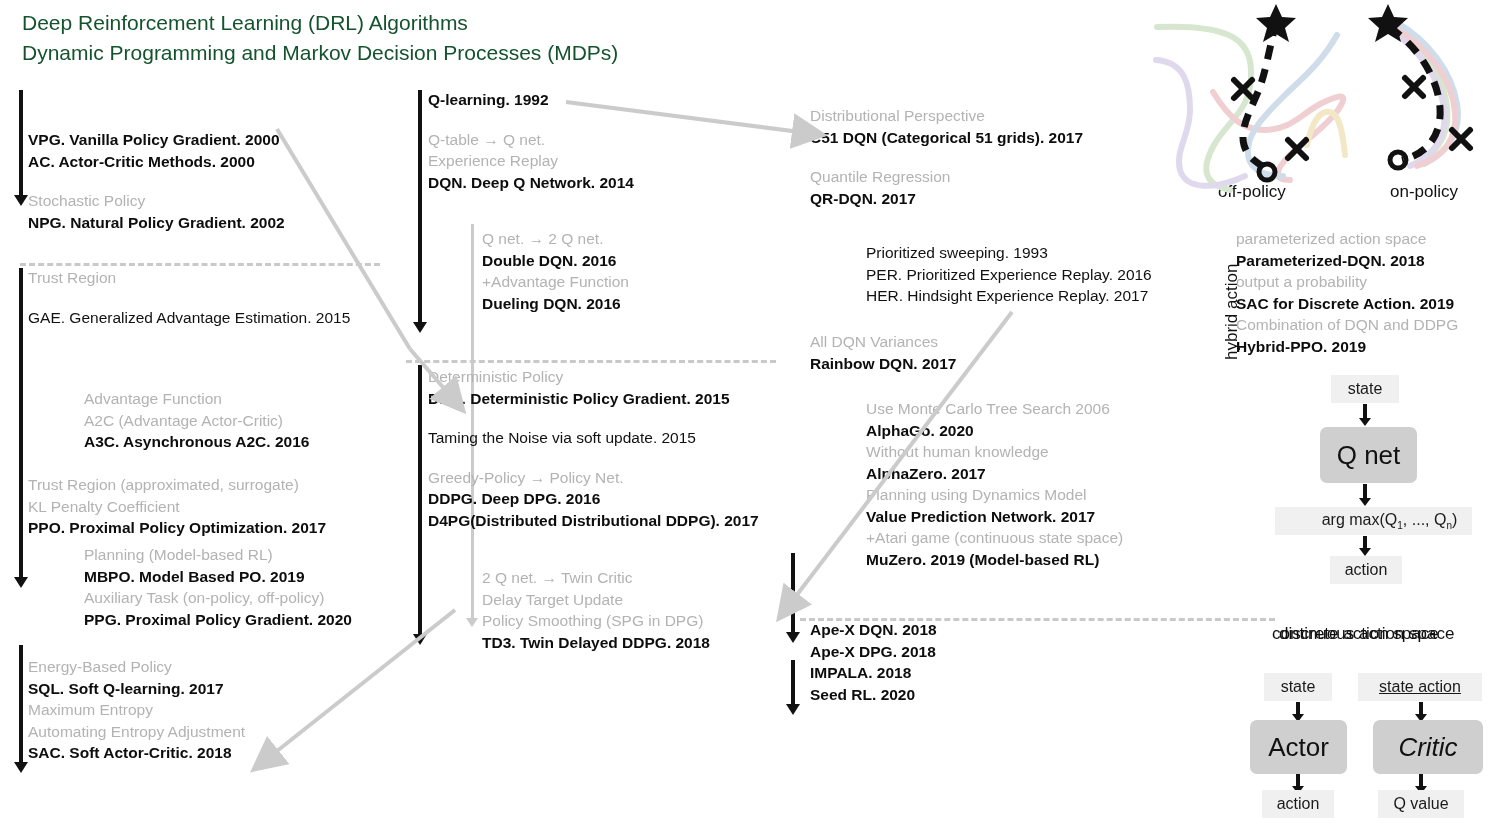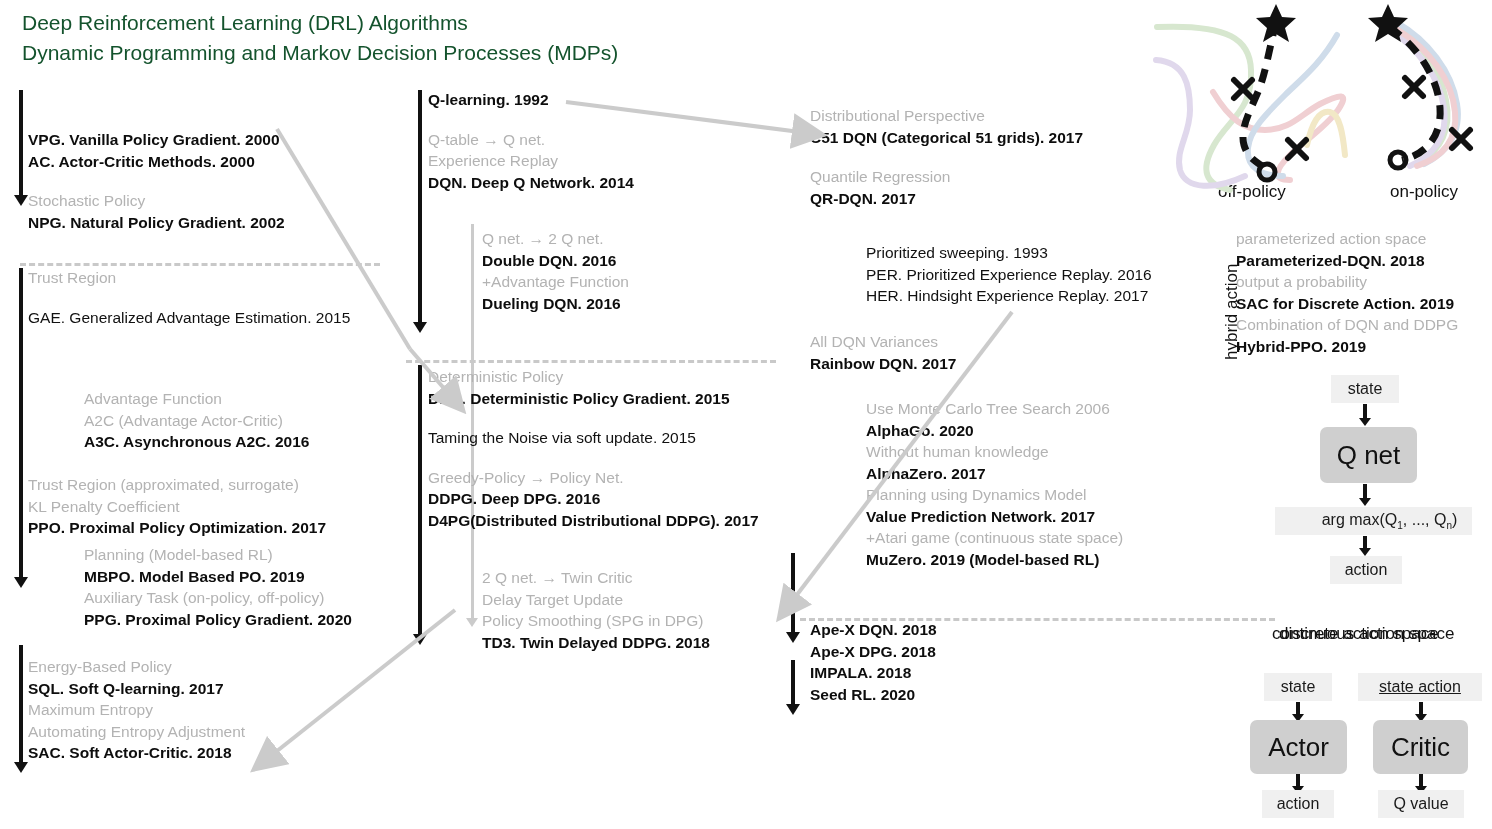--- a/index.html
+++ b/index.html
@@ -248,21 +248,21 @@
   <div class="shaft" style="height:12px;"></div>
     <div class="head" style="top:12px;"></div>
 </div>
 <div class="boxlt" style="left:1262px;top:790px;width:72px;height:28px;">action</div>
 
 <div class="boxlt" style="left:1358px;top:673px;width:124px;height:28px;text-decoration:underline;">state action</div>
 <div class="darr" style="left:1415px;top:702px;height:20px;">
   <div class="shaft" style="height:12px;"></div>
     <div class="head" style="top:12px;"></div>
 </div>
-<div class="boxdk" style="left:1373px;top:720px;width:95px;height:54px;">Critic</div>
+<div class="boxdk" style="left:1373px;top:720px;width:110px;height:54px;font-style:italic;">Critic</div>
 <div class="darr" style="left:1415px;top:774px;height:20px;">
   <div class="shaft" style="height:12px;"></div>
     <div class="head" style="top:12px;"></div>
 </div>
 <div class="boxlt" style="left:1378px;top:790px;width:86px;height:28px;">Q value</div>
 
 <div class="capt" style="left:1218px;top:182px;">off-policy</div>
 <div class="capt" style="left:1390px;top:182px;">on-policy</div>
 
 <svg class="ov" viewBox="0 0 1492 829">

